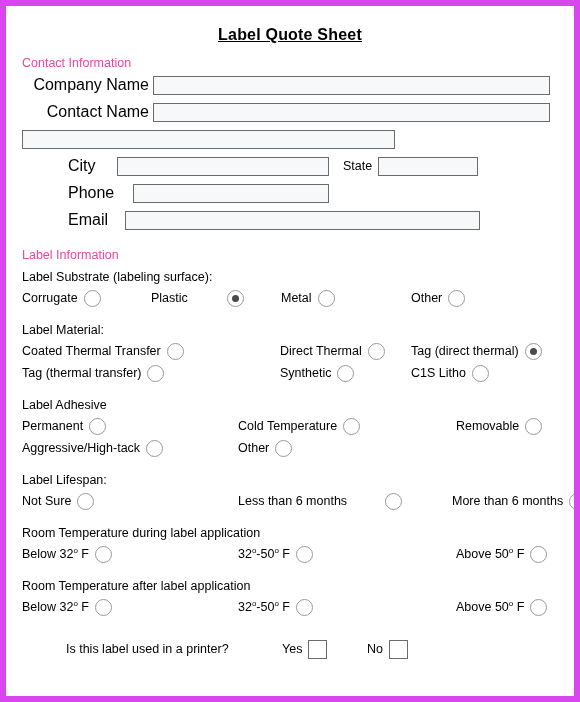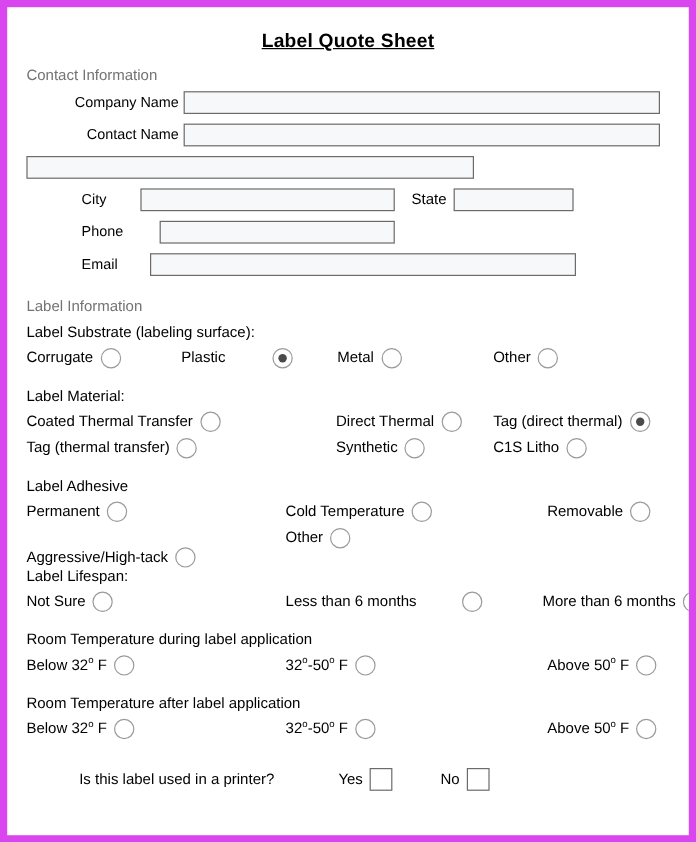--- a/index.html
+++ b/index.html
@@ -20,42 +20,42 @@
   }
   .title {
     text-align: center;
     font-size: 16px;
     font-weight: bold;
     text-decoration: underline;
     margin: 20px 0 0 0;
     letter-spacing: 0.2px;
   }
   .section-head {
-    color: #737373;
+    color: #ec4899;
     font-size: 12.5px;
     padding-left: 16px;
     margin-top: 12px;
   }
   .group-label {
     font-size: 12.5px;
     padding-left: 16px;
     margin-top: 14px;
     margin-bottom: 3px;
   }
 
   
   .crow {
     display: flex;
     align-items: center;
     height: 24px;
     margin-top: 3px;
     padding-left: 16px;
   }
   .clabel {
-    font-size: 12px;
+    font-size: 16px;
     text-align: right;
     flex: 0 0 auto;
     padding-right: 4px;
     white-space: nowrap;
   }
   .clabel.w-wide { width: 127px; }
   .clabel.w-city { width: 58px; }
   .box {
     background: #f7f8fa;
     border: 1px solid #6b6b6b;
@@ -223,21 +223,21 @@
     <span class="opt" style="left:232px;">
       <span class="txt">Cold Temperature</span>
       <span class="radio"></span>
     </span>
     <span class="opt" style="left:450px;">
       <span class="txt">Removable</span>
       <span class="radio"></span>
     </span>
   </div>
   <div class="opt-row">
-    <span class="opt" style="left:16px;margin-top:16px;">
+    <span class="opt" style="left:16px;">
       <span class="txt">Aggressive/High-tack</span>
       <span class="radio"></span>
     </span>
     <span class="opt" style="left:232px;">
       <span class="txt">Other</span>
       <span class="radio"></span>
     </span>
   </div>
 
   <div class="group-label">Label Lifespan:</div>

